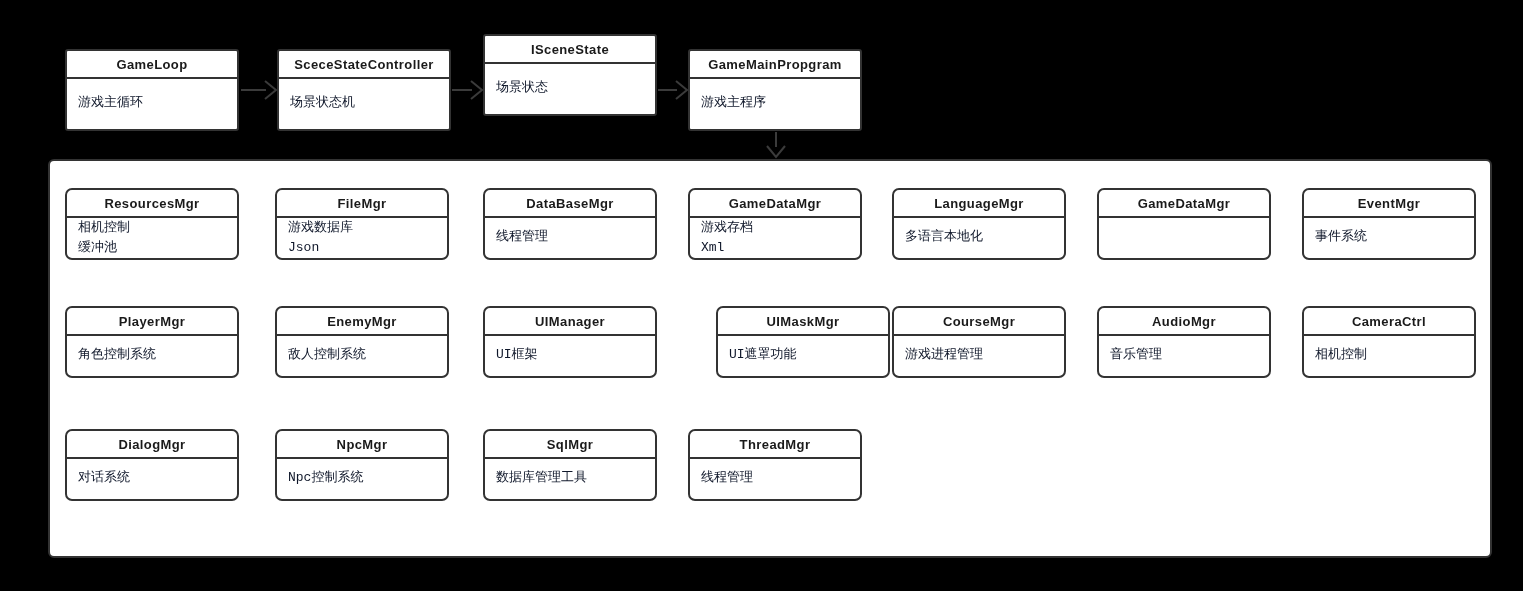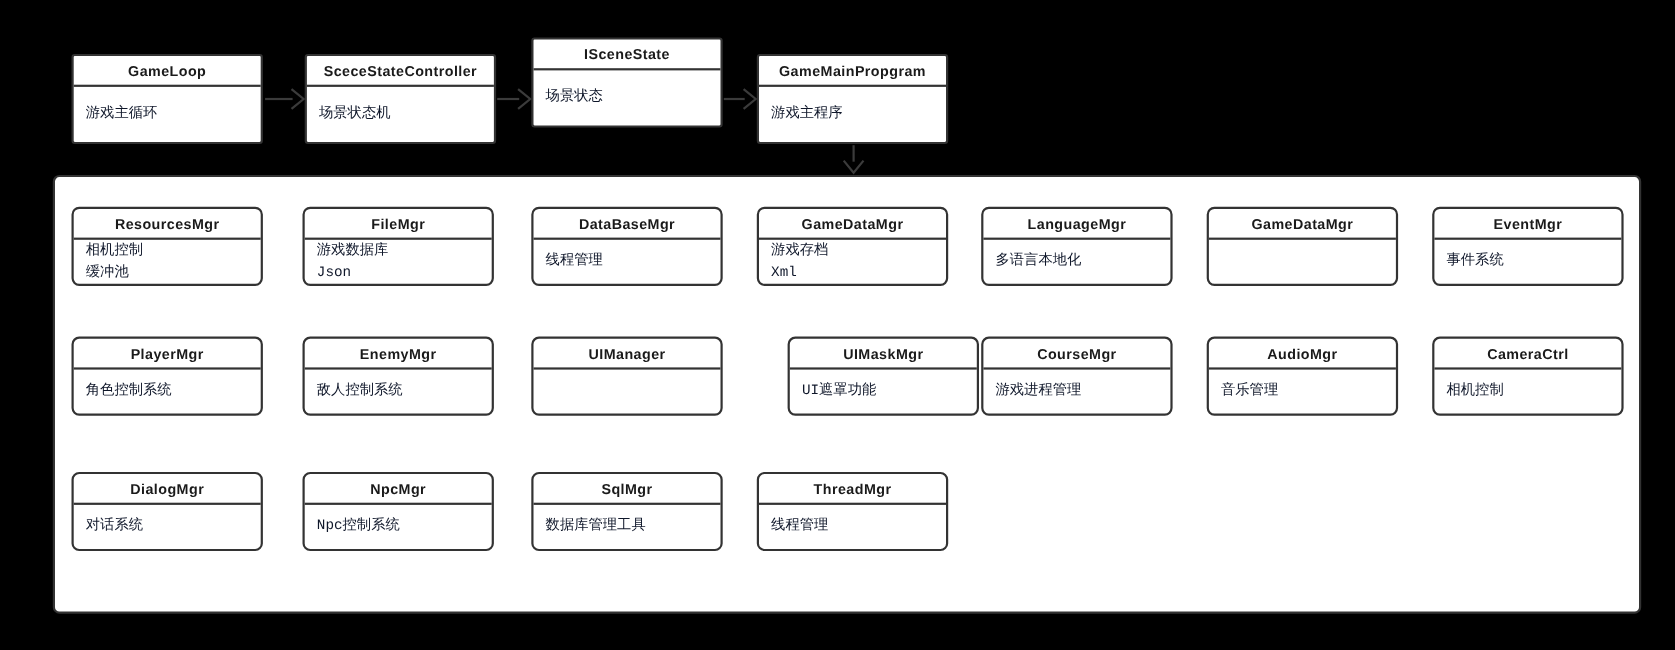--- a/index.html
+++ b/index.html
@@ -160,20 +160,21 @@
     <div class="gbox" style="left:15px;top:145px">
       <div class="box-title">PlayerMgr</div>
       <div class="box-body">角色控制系统</div>
     </div>
     <div class="gbox" style="left:225px;top:145px">
       <div class="box-title">EnemyMgr</div>
       <div class="box-body">敌人控制系统</div>
     </div>
     <div class="gbox" style="left:433px;top:145px">
       <div class="box-title">UIManager</div>
+      <div class="box-body">UI框架</div>
     </div>
     <div class="gbox" style="left:666px;top:145px">
       <div class="box-title">UIMaskMgr</div>
       <div class="box-body">UI遮罩功能</div>
     </div>
     <div class="gbox" style="left:842px;top:145px">
       <div class="box-title">CourseMgr</div>
       <div class="box-body">游戏进程管理</div>
     </div>
     <div class="gbox" style="left:1047px;top:145px">

